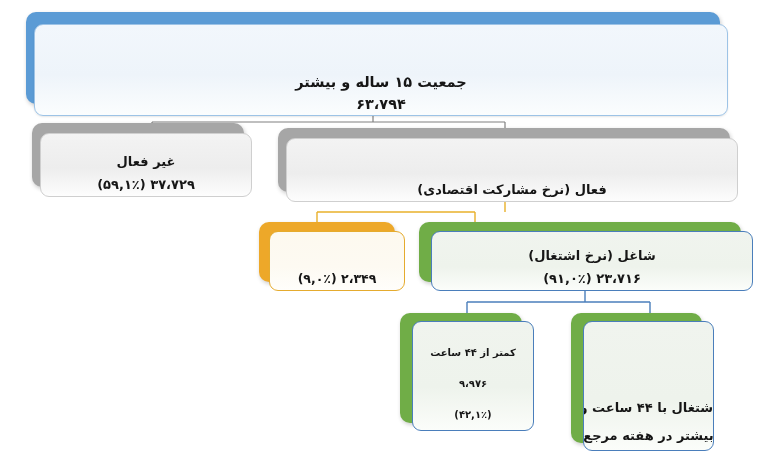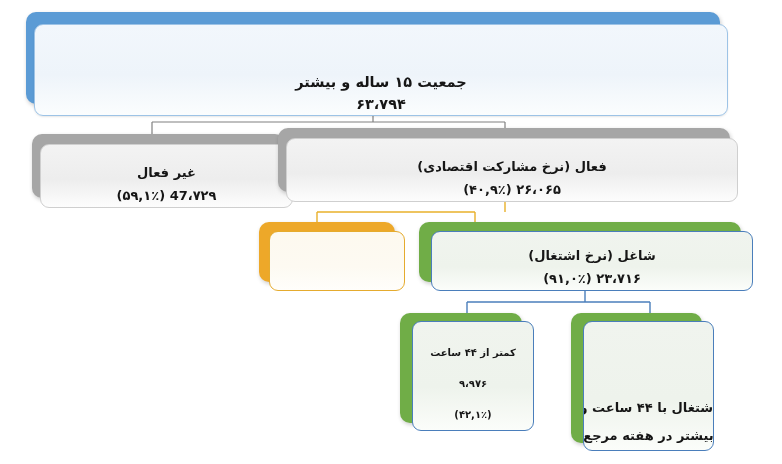--- a/index.html
+++ b/index.html
@@ -69,21 +69,21 @@
     background: #a6a6a6;
     box-shadow: 1px 2px 4px rgba(0,0,0,0.22);
   }
   .n-grey .card {
     left: 8px; top: 10px; right: -8px; bottom: -10px;
     background: linear-gradient(180deg, #f3f3f3 0%, #ededed 55%, #fdfdfd 100%);
     border: 1px solid #cfcfcf;
   }
   .n-grey .line { font-size: 13px; line-height: 23px; }
 
-  .n-inactive { left: 32px; top: 134px; width: 212px; height: 64px; padding-left: 41px; }
+  .n-inactive { left: 32px; top: 123px; width: 212px; height: 64px; }
   .n-active   { left: 278px; top: 128px; width: 452px; height: 64px; }
 
   
   .n-yellow { left: 259px; top: 222px; width: 136px; height: 60px; }
   .n-yellow .plate {
     background: #eda829;
     box-shadow: 1px 2px 4px rgba(0,0,0,0.20);
   }
   .n-yellow .card {
     left: 10px; top: 9px; right: -10px; bottom: -9px;
@@ -162,35 +162,35 @@
     <div class="card">
       <span class="line">جمعیت ۱۵ ساله و بیشتر</span>
       <span class="line">۶۳،۷۹۴</span>
     </div>
   </div>
 
   <div class="node n-grey n-inactive">
     <div class="plate"></div>
     <div class="card">
       <span class="line">غیر فعال</span>
-      <span class="line">47،۷۲۹ (۵۹,۱٪)</span>
+      <span class="line">۳۷،۷۲۹ (۵۹,۱٪)</span>
     </div>
   </div>
 
   <div class="node n-grey n-active">
     <div class="plate"></div>
     <div class="card">
       <span class="line">فعال (نرخ مشارکت اقتصادی)</span>
-      <span class="line">۲۶،۰۶۵ (۴۰,۹٪)</span>
     </div>
   </div>
 
   <div class="node n-yellow">
     <div class="plate"></div>
     <div class="card">
+      <span class="line">۲،۳۴۹ (۹,۰٪)</span>
     </div>
   </div>
 
   <div class="node n-green n-employed">
     <div class="plate"></div>
     <div class="card">
       <span class="line">شاغل (نرخ اشتغال)</span>
       <span class="line">۲۳،۷۱۶ (۹۱,۰٪)</span>
     </div>
   </div>

